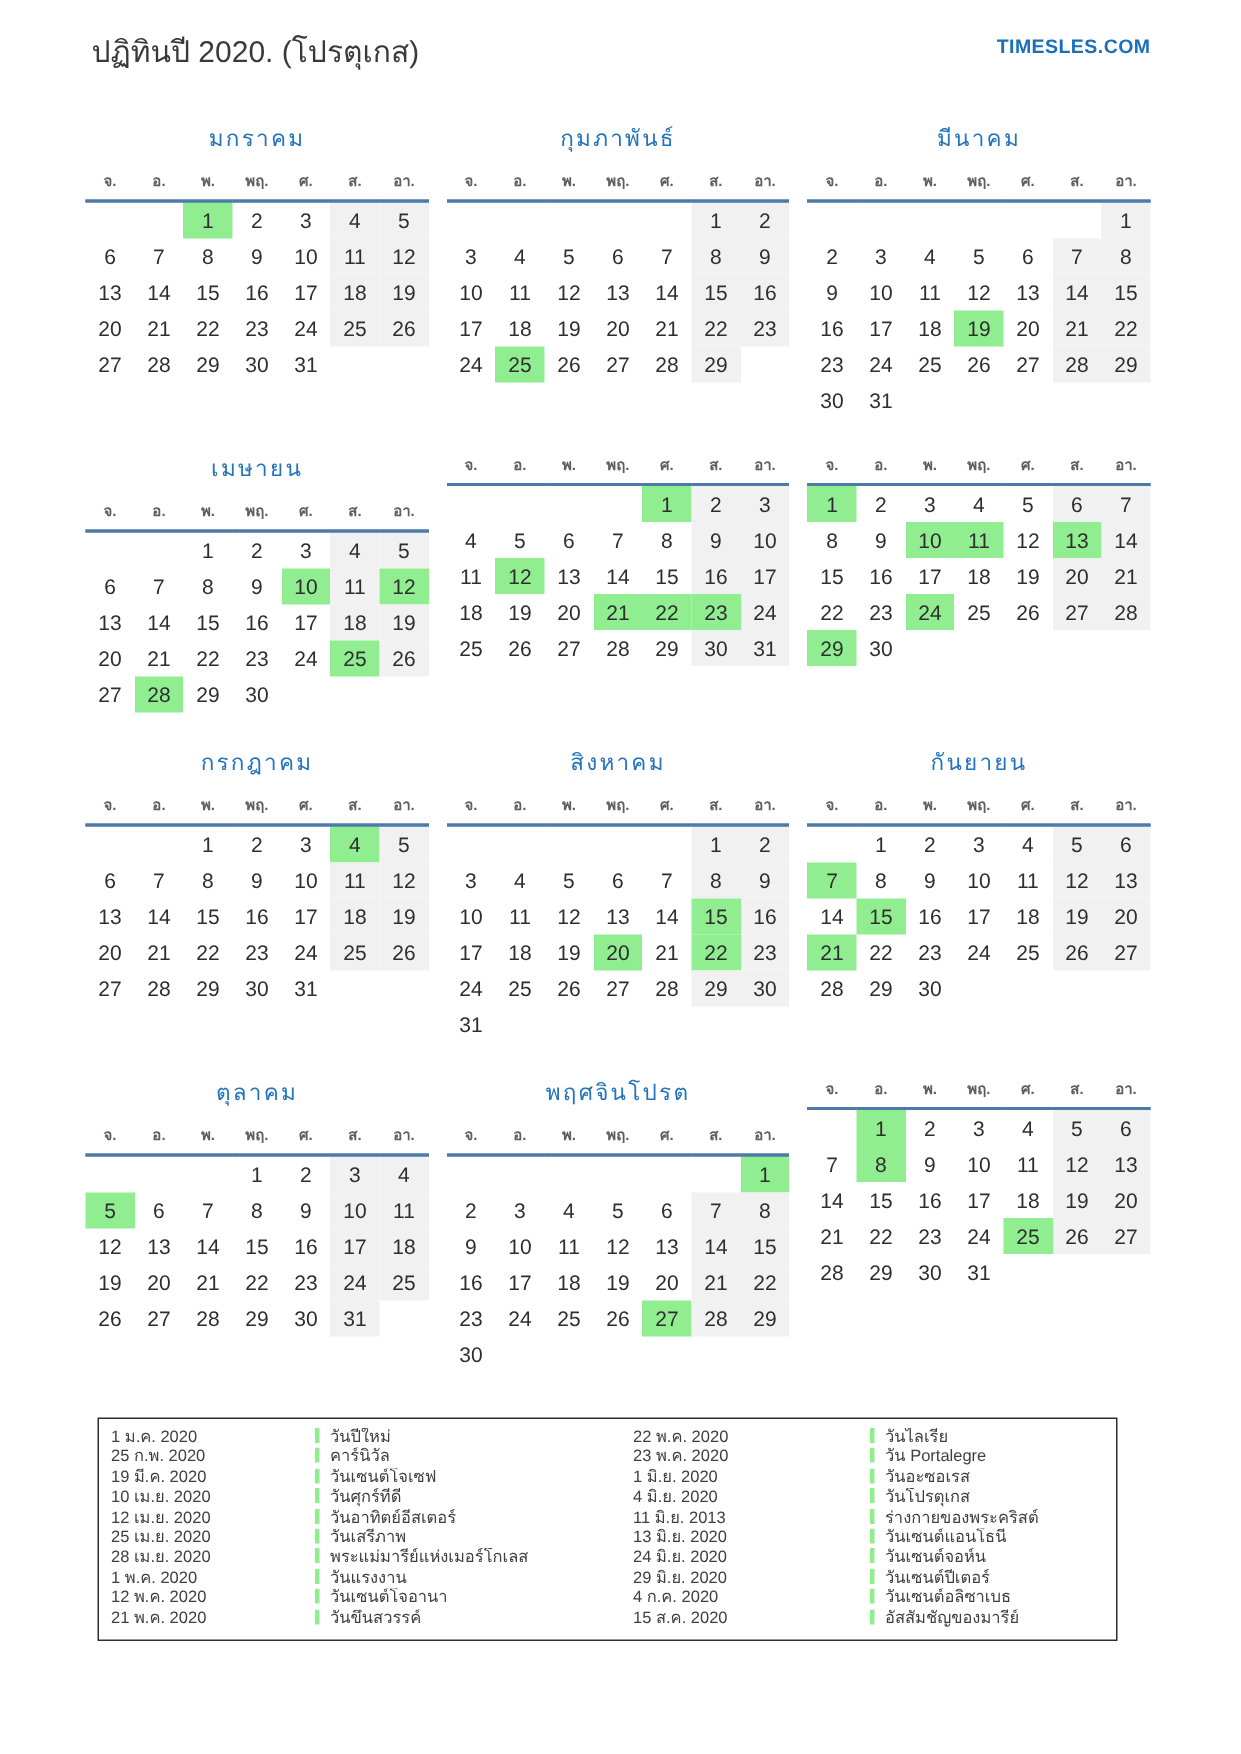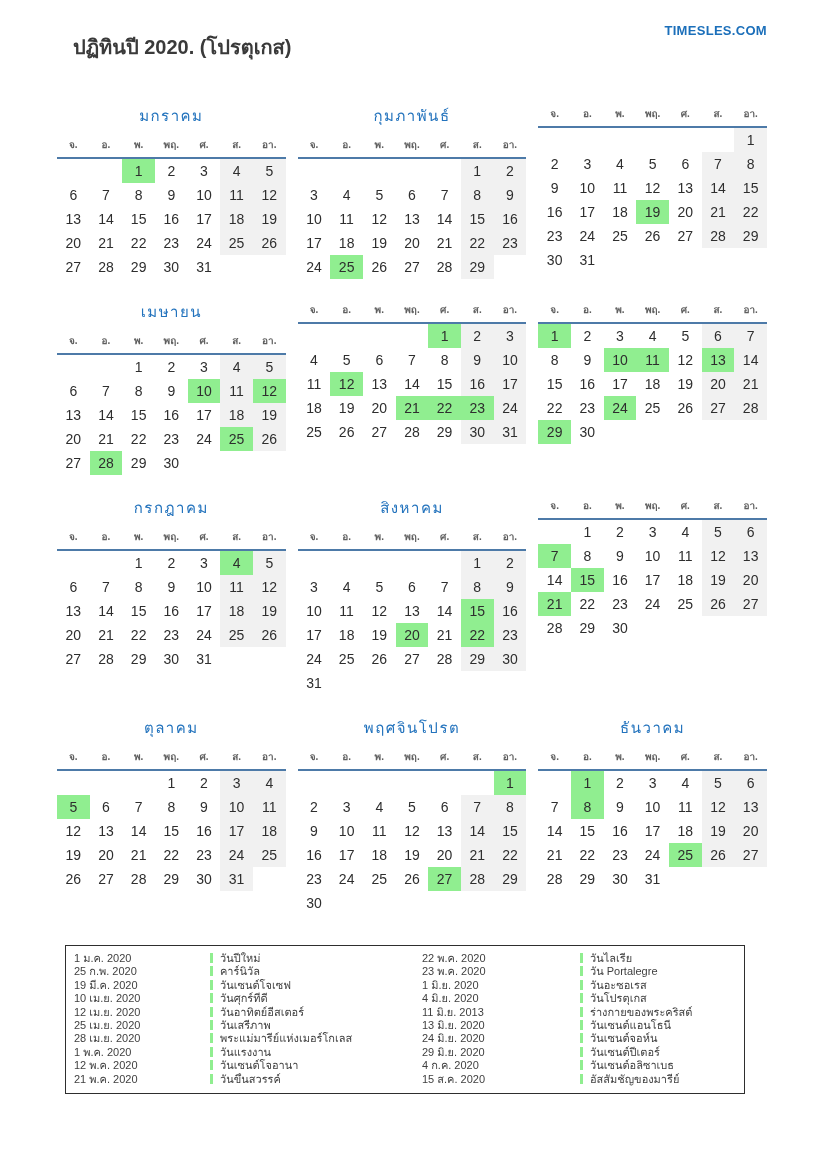--- a/index.html
+++ b/index.html
@@ -1,19 +1,19 @@
 <!DOCTYPE html>
 <html style="--holiday-bg: #90ee90; --weekend-bg: #f1f1f1; --month-title: #2373bd; --header-rule: #4d7aa8; --site-link: #1b6fba;"><head>
 <meta charset="utf-8">
 <style>
   html,body{margin:0;padding:0;background:#fff;}
   body{width:827px;height:1169px;font-family:"Liberation Sans","DejaVu Sans",sans-serif;}
   .page{position:relative;width:827px;height:1169px;background:#ffffff;overflow:hidden;}
   .header{display:flex;justify-content:space-between;align-items:flex-start;padding:18px 60px 0 57px;}
-  .title{font-size:20px;font-weight:bold;color:#3a3a3a;margin:16px;line-height:26px;}
+  .title{font-size:20px;font-weight:normal;color:#3a3a3a;margin:4px;line-height:26px;}
   .site{font-size:13px;color:var(--site-link,#1b6fba);text-decoration:none;margin-top:5px;letter-spacing:.3px;font-weight:bold;}
   .months{display:grid;grid-template-columns:repeat(3,1fr);column-gap:12px;row-gap:21px;margin:28px 60px 0 57px;align-items:start;}
   .month{width:100%;}
   .mtitle{text-align:center;color:var(--month-title,#2373bd);font-size:15px;letter-spacing:1.5px;margin-bottom:7px;}
   table.cal{width:100%;border-collapse:collapse;table-layout:fixed;}
   .cal th{font-size:10px;color:#5f5f5f;font-weight:bold;padding:2px 0 5px 0;border-bottom:2px solid var(--header-rule,#4d7aa8);}
   .cal td{text-align:center;font-size:14px;color:#2e2e2e;height:24px;padding:0;}
   .cal td.we{background:var(--weekend-bg,#f1f1f1);}
   .cal td.hl{background:var(--holiday-bg,#90ee90);}
   .legend{margin:30px 82px 0 65px;border:1px solid #2e2e2e;padding:6px 8px 7px 8px;}
@@ -153,20 +153,21 @@
               <td class="">26</td>
               <td class="">27</td>
               <td class="">28</td>
               <td class="we">29</td>
               <td class=""></td>
             </tr>
           </tbody>
         </table>
       </div>
       <div class="month">
+        <div class="mtitle">มีนาคม</div>
         <table class="cal">
           <thead>
             <tr>
               <th>จ.</th>
               <th>อ.</th>
               <th>พ.</th>
               <th>พฤ.</th>
               <th>ศ.</th>
               <th>ส.</th>
               <th>อา.</th>
@@ -546,20 +547,21 @@
               <td class=""></td>
               <td class=""></td>
               <td class=""></td>
               <td class=""></td>
               <td class=""></td>
             </tr>
           </tbody>
         </table>
       </div>
       <div class="month">
+        <div class="mtitle">กันยายน</div>
         <table class="cal">
           <thead>
             <tr>
               <th>จ.</th>
               <th>อ.</th>
               <th>พ.</th>
               <th>พฤ.</th>
               <th>ศ.</th>
               <th>ส.</th>
               <th>อา.</th>
@@ -743,21 +745,20 @@
               <td class=""></td>
               <td class=""></td>
               <td class=""></td>
               <td class=""></td>
               <td class=""></td>
             </tr>
           </tbody>
         </table>
       </div>
       <div class="month">
-        <div class="mtitle">ธันวาคม</div>
         <table class="cal">
           <thead>
             <tr>
               <th>จ.</th>
               <th>อ.</th>
               <th>พ.</th>
               <th>พฤ.</th>
               <th>ศ.</th>
               <th>ส.</th>
               <th>อา.</th>

